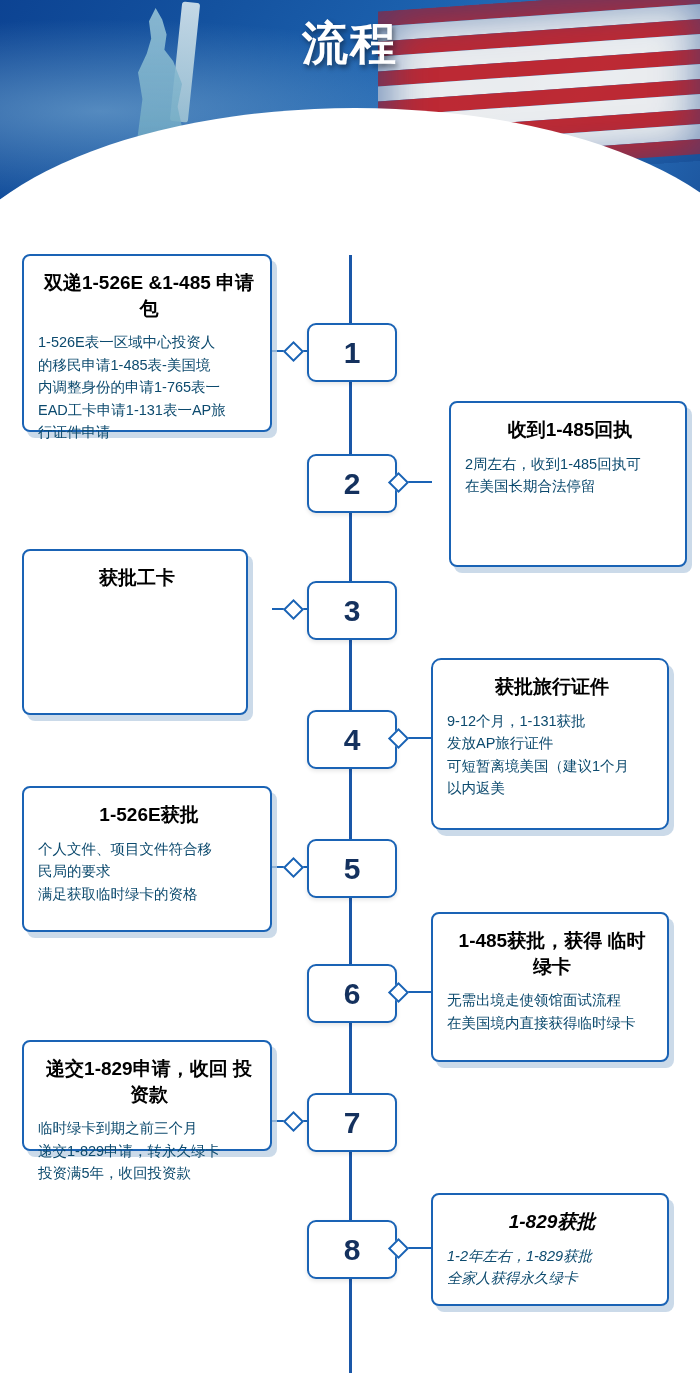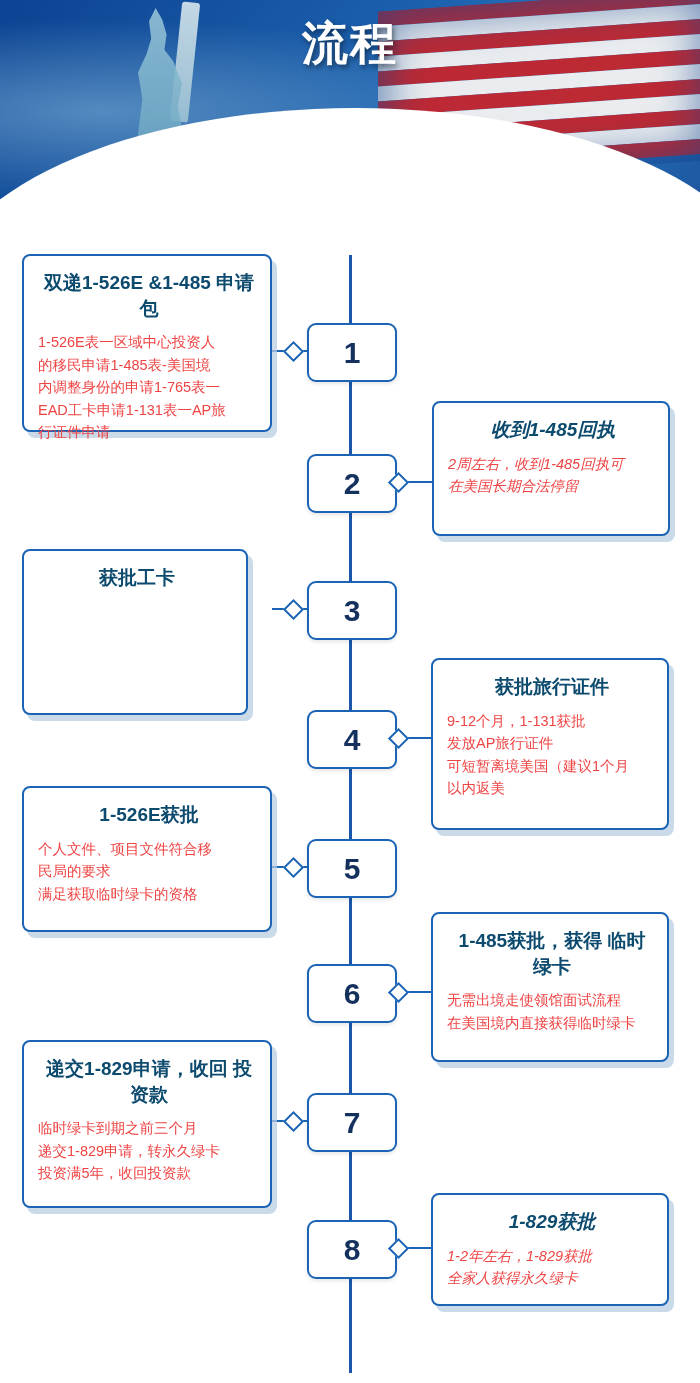--- a/index.html
+++ b/index.html
@@ -139,28 +139,28 @@
     border: 2px solid #1a63b5;
     border-radius: 8px;
     box-shadow: 5px 6px 0 rgba(185,205,225,.75);
     padding: 10px 14px 14px 14px;
     box-sizing: border-box;
     z-index: 2;
   }
   .card h3 {
     margin: 4px 0 10px 4px;
     text-align: center;
-    color: #0c4a6e;
+    color: #000000;
     font-size: 19px;
     font-weight: bold;
     line-height: 1.35;
   }
   .card p {
     margin: 0;
-    color: #ef4444;
+    color: #0c4a6e;
     font-size: 14.5px;
     line-height: 1.55;
     white-space: pre-line;
   }
   .diamond {
     position: absolute;
     width: 11px;
     height: 11px;
     background: #ffffff;
     border: 2px solid #1a63b5;
@@ -239,31 +239,31 @@
   <div class="card" style="left:22px; top:254px; width:250px; height:178px;">
     <h3>双递1-526E &amp;1-485
 申请包</h3>
     <p>1-526E表一区域中心投资人
 的移民申请1-485表-美国境
 内调整身份的申请1-765表一
 EAD工卡申请1-131表一AP旅
 行证件申请</p>
   </div>
 
-  <div class="card" style="left:432px; top:401px; width:238px; height:135px;font-style:italic;">
+  <div class="card" style="left:449px; top:401px; width:238px; height:166px;">
     <h3>收到1-485回执</h3>
     <p>2周左右，收到1-485回执可
 在美国长期合法停留</p>
   </div>
 
   <div class="card" style="left:22px; top:549px; width:226px; height:166px;">
     <h3>获批工卡</h3>
   </div>
 
-  <div class="card" style="left:431px; top:658px; width:238px; height:172px;">
+  <div class="card" style="left:431px; top:658px; width:238px; height:172px;border-radius:10px;">
     <h3>获批旅行证件</h3>
     <p>9-12个月，1-131获批
 发放AP旅行证件
 可短暂离境美国（建议1个月
 以内返美</p>
   </div>
 
   <div class="card" style="left:22px; top:786px; width:250px; height:146px;">
     <h3>1-526E获批</h3>
     <p>个人文件、项目文件符合移
@@ -271,21 +271,21 @@
 满足获取临时绿卡的资格</p>
   </div>
 
   <div class="card" style="left:431px; top:912px; width:238px; height:150px;">
     <h3>1-485获批，获得
 临时绿卡</h3>
     <p>无需出境走使领馆面试流程
 在美国境内直接获得临时绿卡</p>
   </div>
 
-  <div class="card" style="left:22px; top:1040px; width:250px; height:168px;">
+  <div class="card" style="left:22px; top:1040px; width:250px; height:111px;">
     <h3>递交1-829申请，收回
 投资款</h3>
     <p>临时绿卡到期之前三个月
 递交1-829申请，转永久绿卡
 投资满5年，收回投资款</p>
   </div>
 
   <div class="card" style="left:431px; top:1193px; width:238px; height:113px;font-style:italic;">
     <h3>1-829获批</h3>
     <p>1-2年左右，1-829获批

